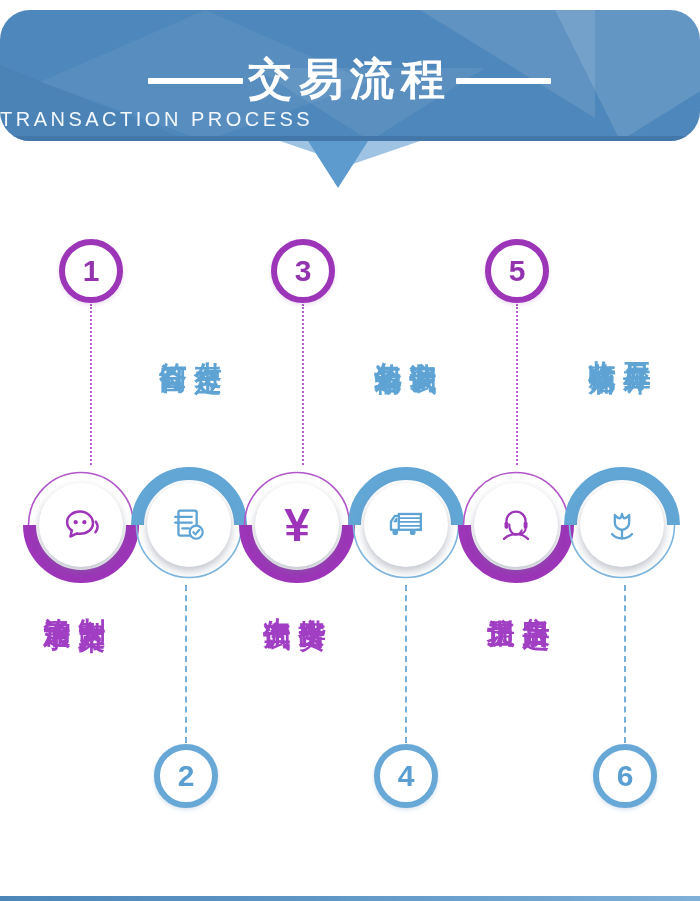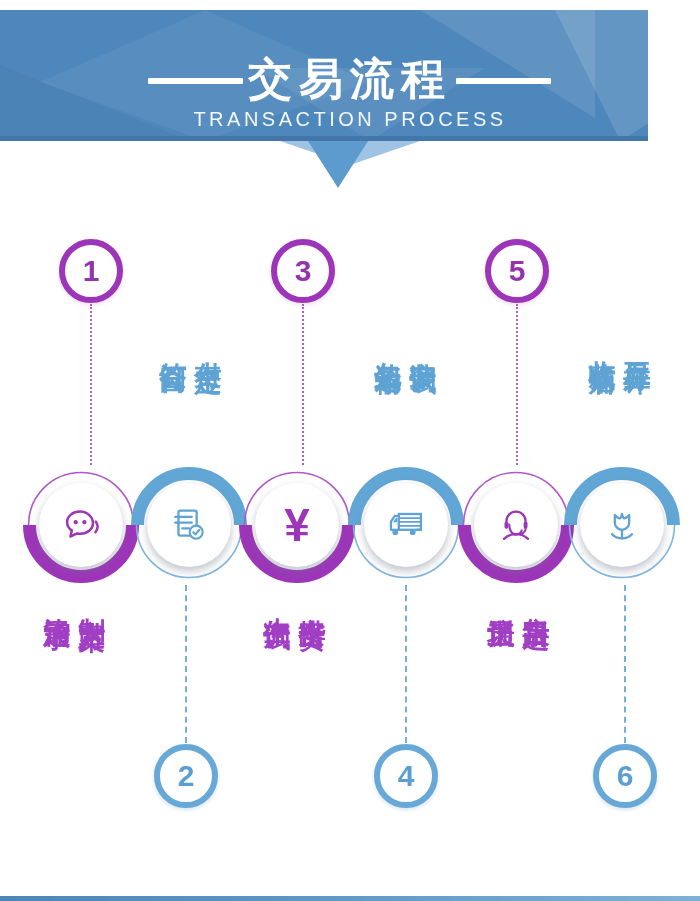--- a/index.html
+++ b/index.html
@@ -1,39 +1,39 @@
 <!DOCTYPE html>
 <html><head>
 <meta charset="utf-8">
 <style>
   html,body{margin:0;padding:0;background:#fff;}
   #canvas{
     position:relative;width:700px;height:901px;margin:0 auto;background:#fff;
     overflow:hidden;font-family:"Liberation Sans", sans-serif;
   }
   
-  .banner{position:absolute;left:0;top:10px;width:648px;height:131px;background:#4e87bb;overflow:hidden;}
+  .banner{position:absolute;left:0;top:10px;width:700px;height:131px;background:#4e87bb;overflow:hidden;border-radius:30px;}
   .poly{position:absolute;}
   .poly1{left:40px;top:0;width:330px;height:131px;background:rgba(255,255,255,.06);
          clip-path:polygon(50% 0,100% 55%,50% 100%,0 55%);}
   .poly2{left:420px;top:0;width:175px;height:108px;background:rgba(255,255,255,.10);
          clip-path:polygon(0 0,100% 0,100% 100%);}
   .poly3{left:555px;top:0;width:145px;height:131px;background:rgba(255,255,255,.13);
          clip-path:polygon(0 0,100% 0,100% 62%,45% 100%);}
   .poly4{left:255px;top:58px;width:230px;height:73px;background:rgba(255,255,255,.07);
          clip-path:polygon(0 0,100% 0,50% 100%);}
   .poly5{left:0;top:55px;width:190px;height:76px;background:rgba(20,50,90,.05);
          clip-path:polygon(0 0,100% 100%,0 100%);}
   .banner-edge{position:absolute;left:0;top:126px;width:700px;height:5px;background:#4377a9;}
   .banner-title{
     position:absolute;left:0;top:44px;width:700px;text-align:center;color:#fff;
     font-size:44px;font-weight:bold;letter-spacing:7px;line-height:50px;
   }
   .banner-sub{
-    position:absolute;left:0;top:97px;width:700px;text-align:center;color:#f2f8fd;
+    position:absolute;left:0;top:97px;width:700px;text-align:left;color:#f2f8fd;
     font-size:20px;letter-spacing:3.5px;line-height:24px;
   }
   .dash{position:absolute;top:68px;width:95px;height:6px;background:#fff;border-radius:1px;}
   .dash-left{left:148px;} .dash-right{left:456px;}
   .pointer-back{position:absolute;left:280px;top:141px;width:140px;height:24px;background:#9fc3e2;
         clip-path:polygon(0 0,100% 0,50% 100%);}
   .pointer-main{position:absolute;left:308px;top:141px;width:60px;height:47px;background:#5d9bce;
         clip-path:polygon(0 0,100% 0,50% 100%);}
   
   .num-circle{

